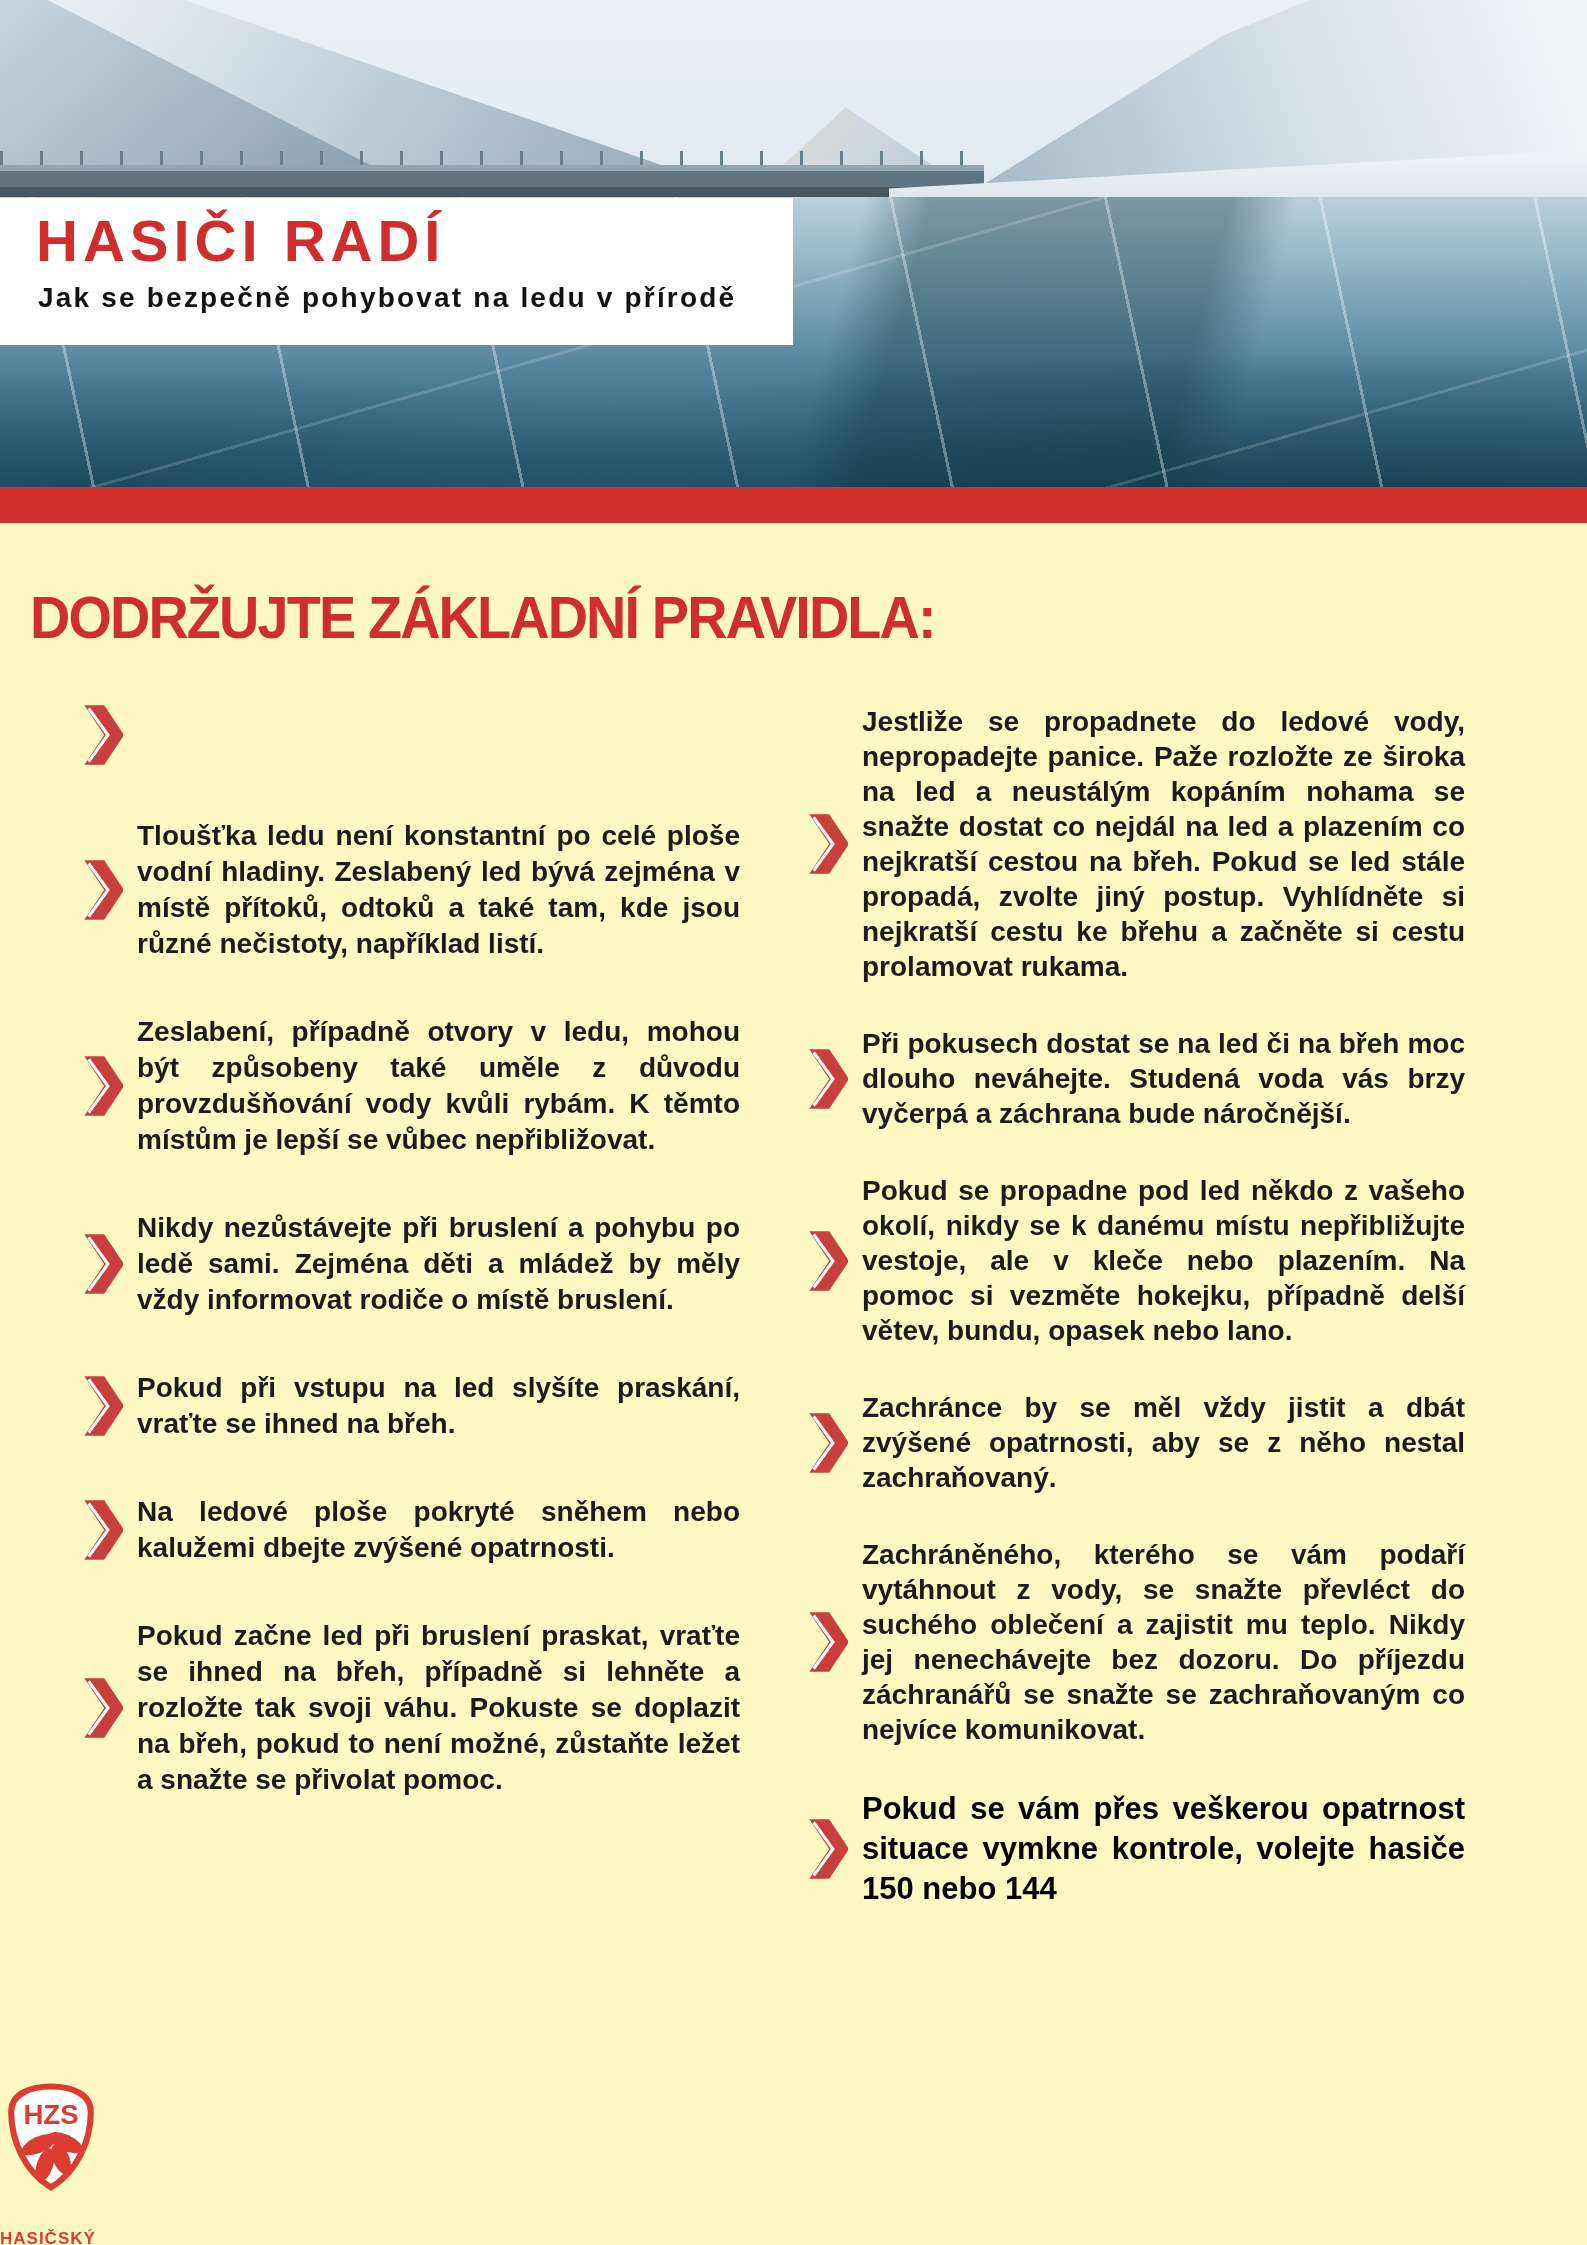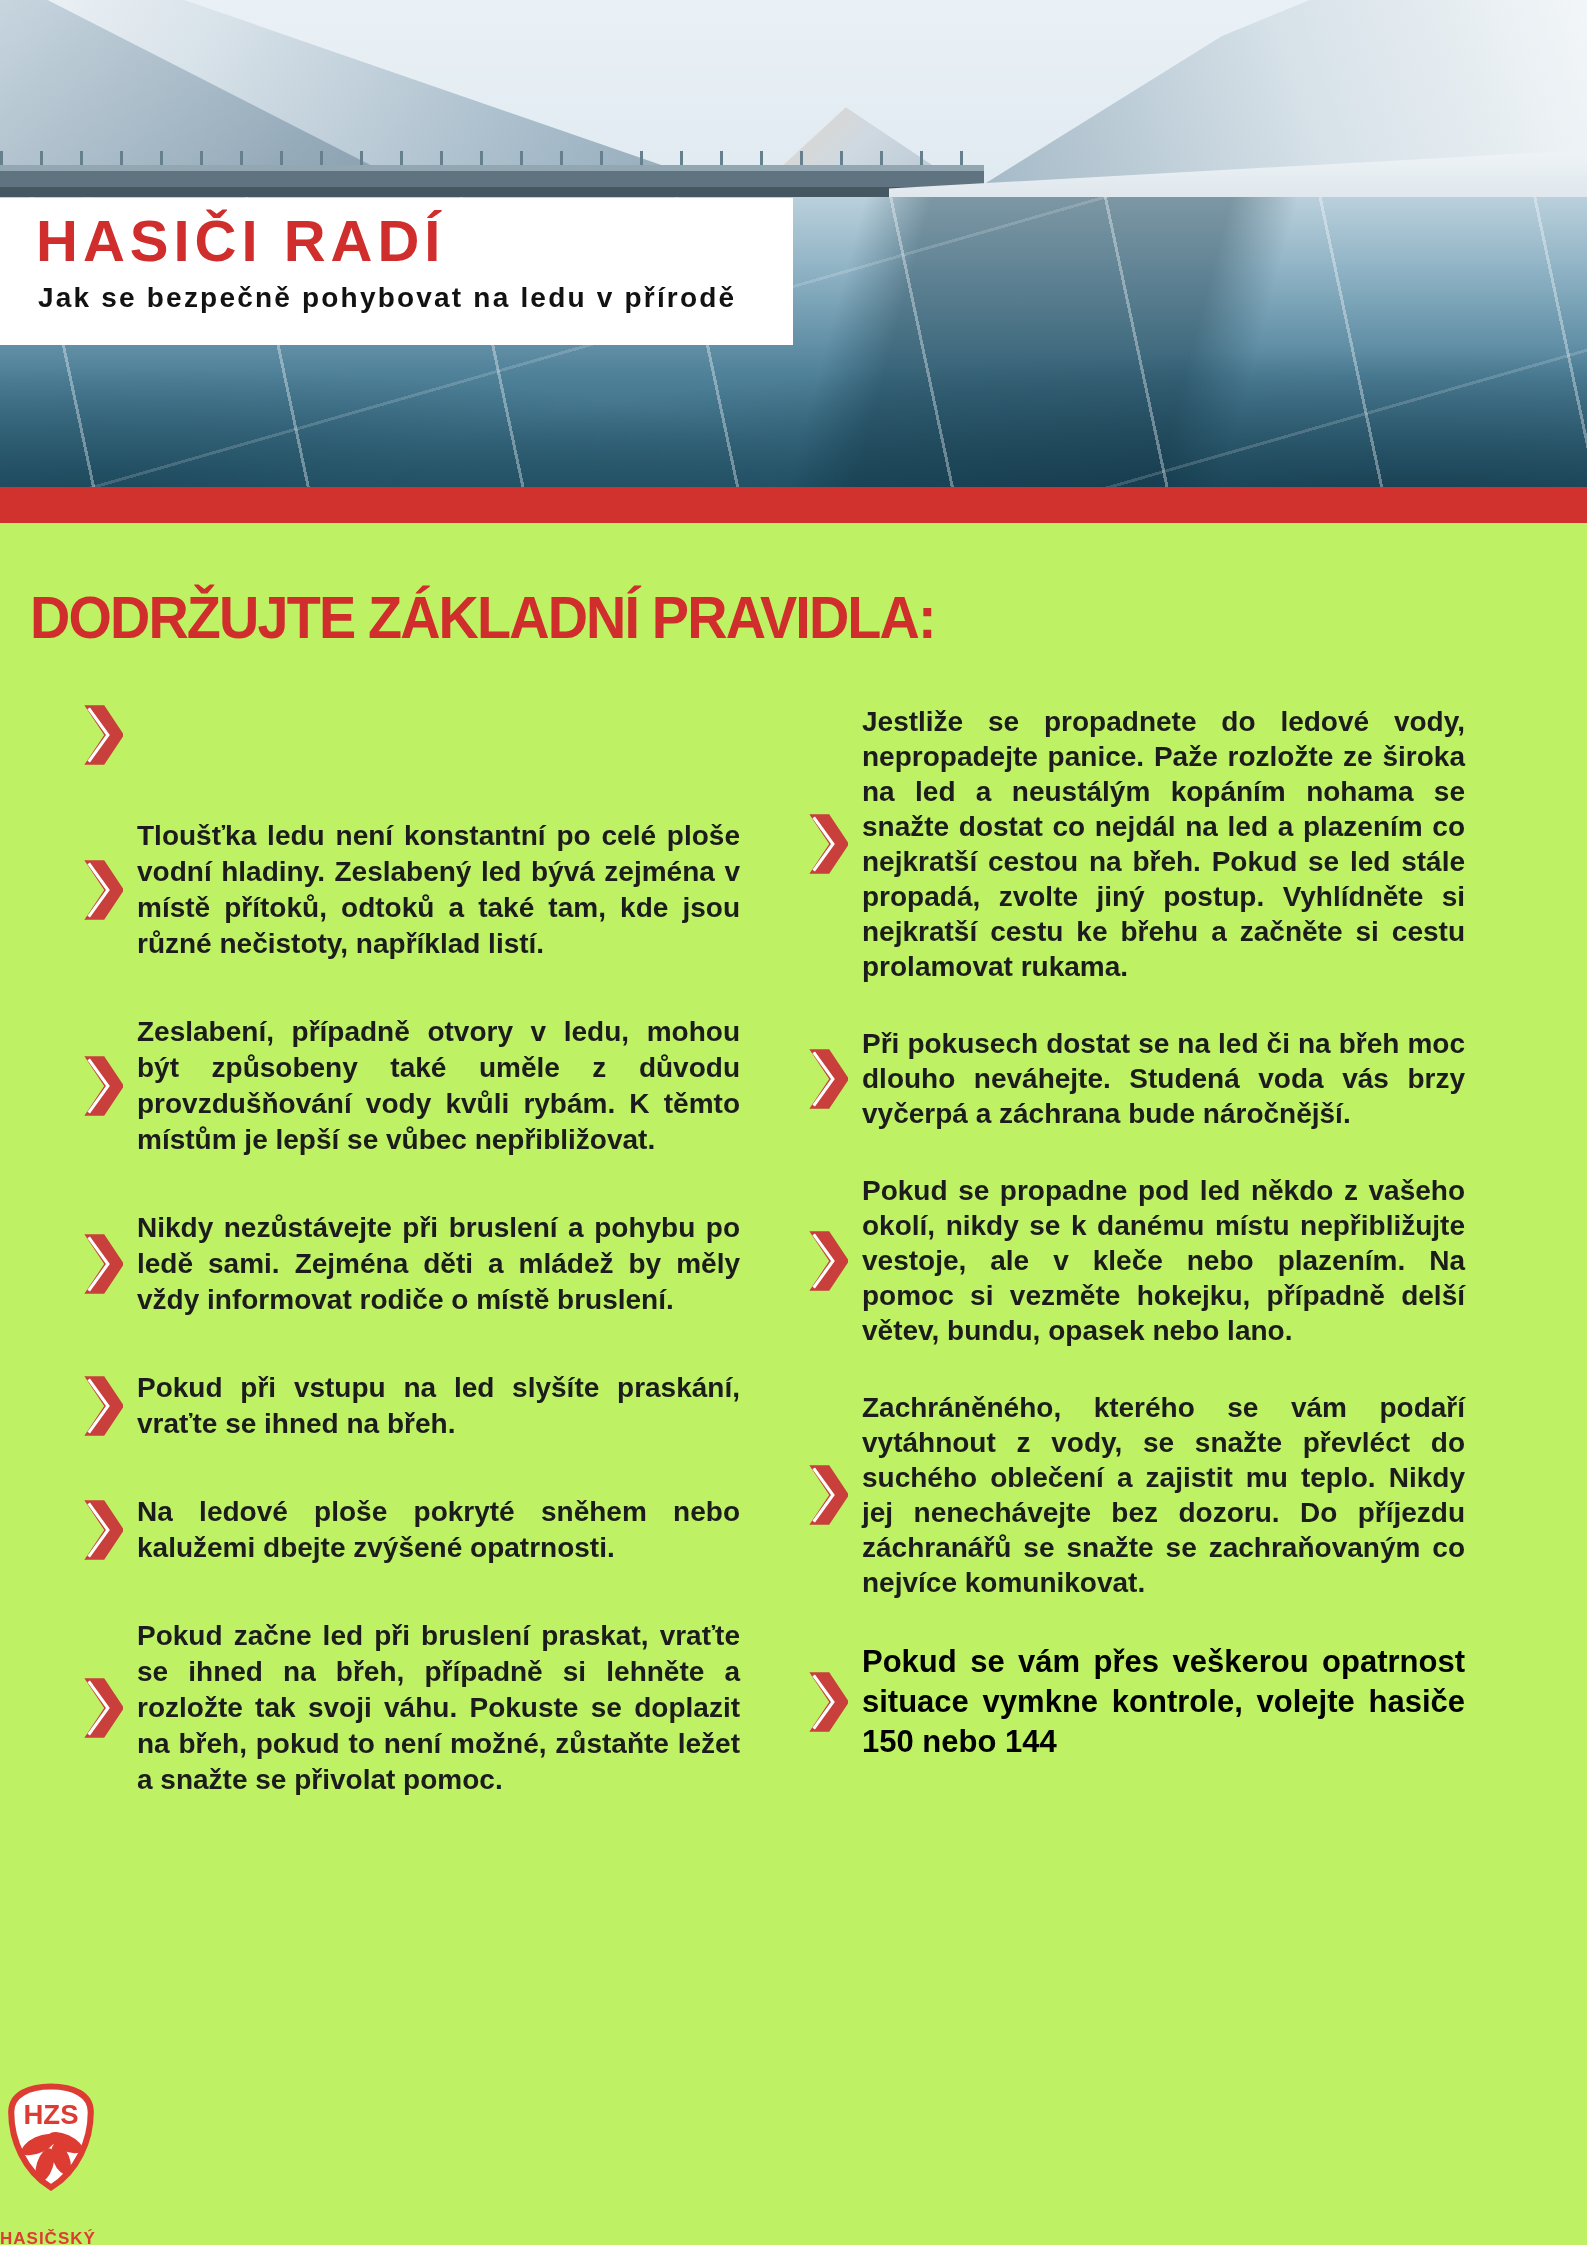--- a/index.html
+++ b/index.html
@@ -1,16 +1,16 @@
 <!DOCTYPE html>
 <html><head>
 <meta charset="utf-8">
 <style>
   html,body{margin:0;padding:0;background:#ffffff;}
-  .page{position:relative;width:1587px;height:2245px;background:#bef264;overflow:hidden;
+  .page{position:relative;width:1587px;height:2245px;background:#fef9c3;overflow:hidden;
         font-family:"Liberation Sans","DejaVu Sans",sans-serif;}
 
   
   .hero{position:relative;width:100%;height:487px;overflow:hidden;
         background:linear-gradient(to bottom,#eaf1f6 0%,#dbe7ee 55%,#cfdde7 100%);}
   .mtn{position:absolute;}
   .mtn-left{left:-4%;top:0;width:52%;height:41%;
         background:linear-gradient(125deg,#f5f8fa 0%,#d9e3ea 30%,#a9bdcb 70%,#8da5b5 100%);
         clip-path:polygon(0 0,30% 0,100% 100%,0 100%);}
   .mtn-left2{left:0;top:0;width:30%;height:40%;
@@ -174,20 +174,27 @@
       </div>
 
       <div class="rule">
         <svg class="chev" viewBox="0 0 80 100">
             <polygon points="18,2 50,2 82,50 50,98 18,98 50,50" fill="#c83f3c"></polygon>
             <polyline points="25,7 56,50 25,93" stroke="#ffffff" stroke-width="5" fill="none"></polyline>
           </svg>
         <div class="rule-text">Pokud se propadne pod led někdo z vašeho okolí, nikdy se k danému místu nepřibližujte vestoje, ale v kleče nebo plazením. Na pomoc si vezměte hokejku, případně delší větev, bundu, opasek nebo lano.</div>
       </div>
 
+      <div class="rule">
+        <svg class="chev" viewBox="0 0 80 100">
+            <polygon points="18,2 50,2 82,50 50,98 18,98 50,50" fill="#c83f3c"></polygon>
+            <polyline points="25,7 56,50 25,93" stroke="#ffffff" stroke-width="5" fill="none"></polyline>
+          </svg>
+        <div class="rule-text">Zachránce by se měl vždy jistit a dbát zvýšené opatrnosti, aby se z něho nestal zachraňovaný.</div>
+      </div>
 
       <div class="rule">
         <svg class="chev" viewBox="0 0 80 100">
             <polygon points="18,2 50,2 82,50 50,98 18,98 50,50" fill="#c83f3c"></polygon>
             <polyline points="25,7 56,50 25,93" stroke="#ffffff" stroke-width="5" fill="none"></polyline>
           </svg>
         <div class="rule-text">Zachráněného, kterého se vám podaří vytáhnout z vody, se snažte převléct do suchého oblečení a zajistit mu teplo. Nikdy jej nenechávejte bez dozoru. Do příjezdu záchranářů se snažte se zachraňovaným co nejvíce komunikovat.</div>
       </div>
 
       <div class="rule em">

